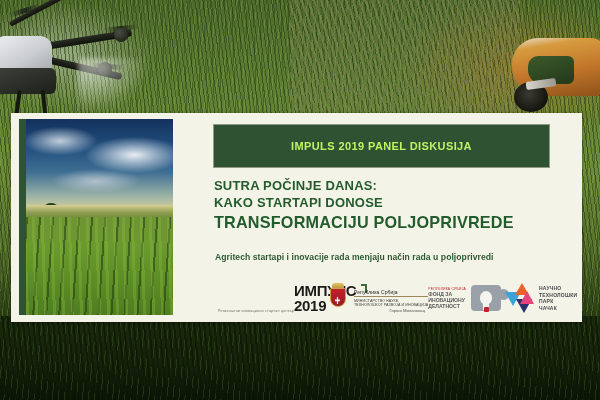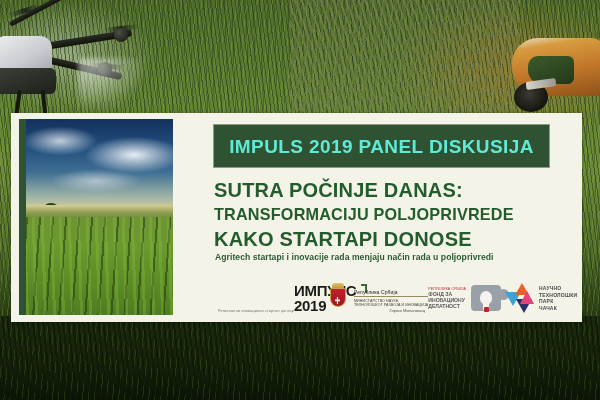--- a/index.html
+++ b/index.html
@@ -180,22 +180,22 @@
     width: 337px; height: 44px;
     background: #2f5233;
     border: 1px solid #8f9b86;
     display: flex;
     flex-direction: column;
     align-items: center;
     justify-content: center;
     padding-top: 1px;
   }
   .banner-title {
-    color: #5eead4;
-    font-size: 19px;
+    color: #bef264;
+    font-size: 11px;
     font-weight: 700;
     letter-spacing: 0.4px;
     line-height: 1.05;
     white-space: nowrap;
     text-align: center;
   }
   .banner-sub {
     color: #ffffff;
     font-size: 10px;
     font-weight: 700;
@@ -204,21 +204,21 @@
     white-space: nowrap;
   }
 
   .headline {
     position: absolute;
     left: 12px; top: 64px;
     width: 350px;
   }
   .headline-line {
     color: #235c2c;
-    font-size: 20px;
+    font-size: 13px;
     font-weight: 700;
     letter-spacing: 0.2px;
     line-height: 1.34;
     white-space: nowrap;
   }
   .headline-line.l3 { font-size: 16.2px; }
 
   .tagline {
     position: absolute;
     left: 13px; top: 139px;
@@ -371,22 +371,22 @@
     </div>
 
     <div class="content">
 
       <div class="banner">
         <div class="banner-title">IMPULS 2019 PANEL DISKUSIJA</div>
       </div>
 
       <div class="headline">
         <div class="headline-line">SUTRA POČINJE DANAS:</div>
+        <div class="headline-line">KAKO STARTAPI DONOSE</div>
         <div class="headline-line l3">TRANSFORMACIJU POLJOPRIVREDE</div>
-        <div class="headline-line">KAKO STARTAPI DONOSE</div>
       </div>
 
       <div class="tagline">Agritech startapi i inovacije rada menjaju način rada u poljoprivredi</div>
 
       <div class="logos">
 
         <div class="logo logo-impuls">
           <div class="impuls-top">Регионални иновациони стартап центар</div>
           <div class="impuls-main-row">
             <div class="impuls-main">ИМПУЛС 2019</div>

